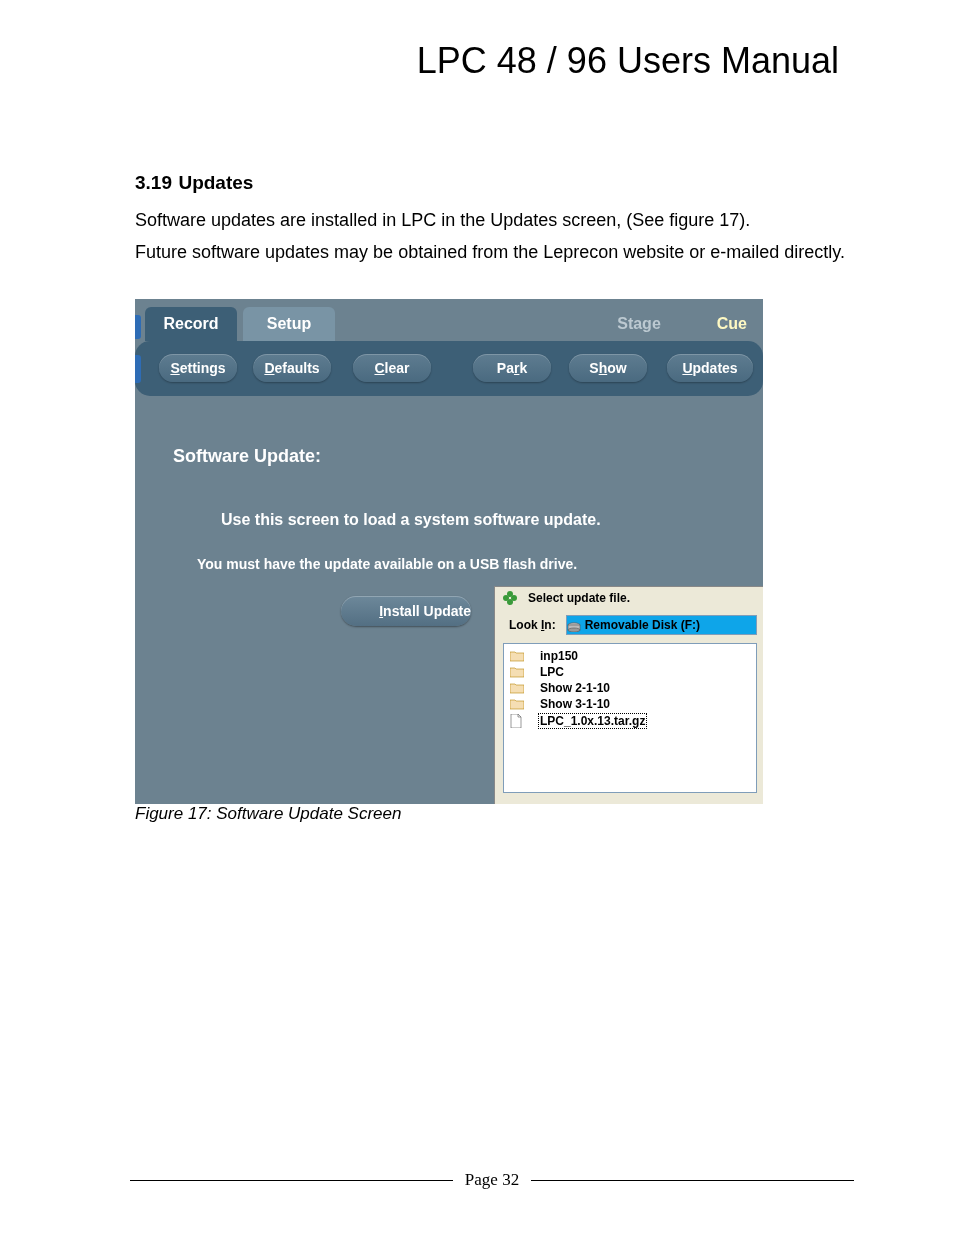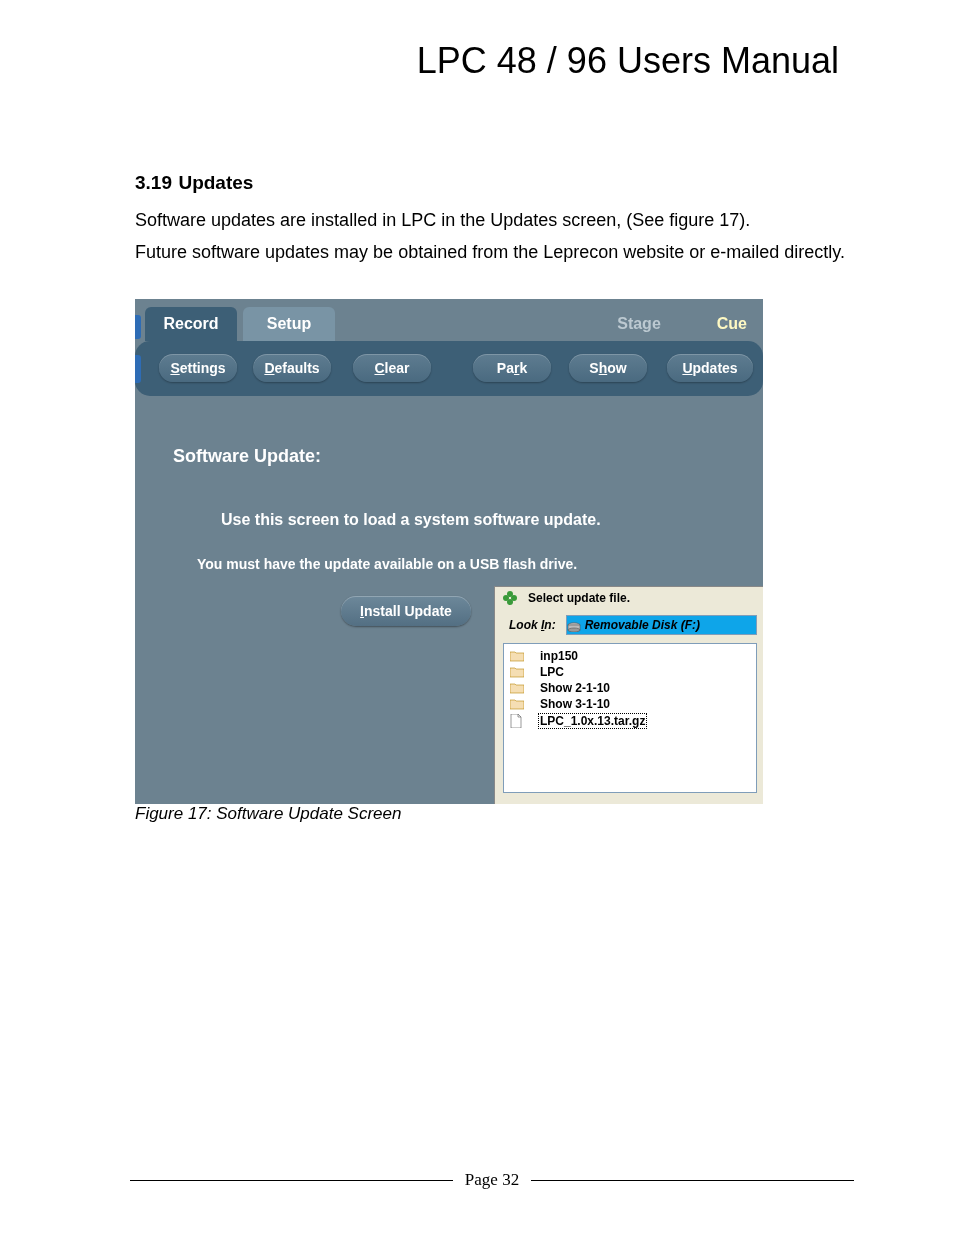--- a/index.html
+++ b/index.html
@@ -152,21 +152,21 @@
     position: absolute;
     left: 206px;
     top: 200px;
     width: 130px;
     height: 30px;
     background: linear-gradient(#6d889a, #536f83);
     border-radius: 15px;
     color: #fff;
     font-weight: bold;
     font-size: 14px;
-    text-align: center;
+    text-align: right;
     line-height: 30px;
     box-shadow: inset 0 1px 0 rgba(255,255,255,0.25), 0 1px 2px rgba(0,0,0,0.4);
   }
   .install-btn .u { text-decoration: underline; }
   .file-dialog {
     position: absolute;
     right: 0;
     top: 190px;
     width: 268px;
     bottom: 0;
@@ -198,21 +198,20 @@
   .clover .c1 { left: 0; top: 4px; }
   .clover .c2 { left: 8px; top: 4px; }
   .clover .c3 { left: 4px; top: 0; }
   .clover .c4 { left: 4px; top: 8px; }
   .fd-title { font-weight: bold; color: #000; margin-left: 7px; }
   .fd-lookin-row {
     padding: 2px 0 4px 14px;
     display: flex;
     align-items: center;
     gap: 10px;
-    font-style: italic;
   }
   .fd-label { font-weight: bold; }
   .fd-label .u { text-decoration: underline; }
   .fd-combo {
     border: 1px solid #7f9db9;
     background: #0ea5e9;
     padding: 2px 0;
     flex: 1;
     margin-right: 6px;
     display: flex;

